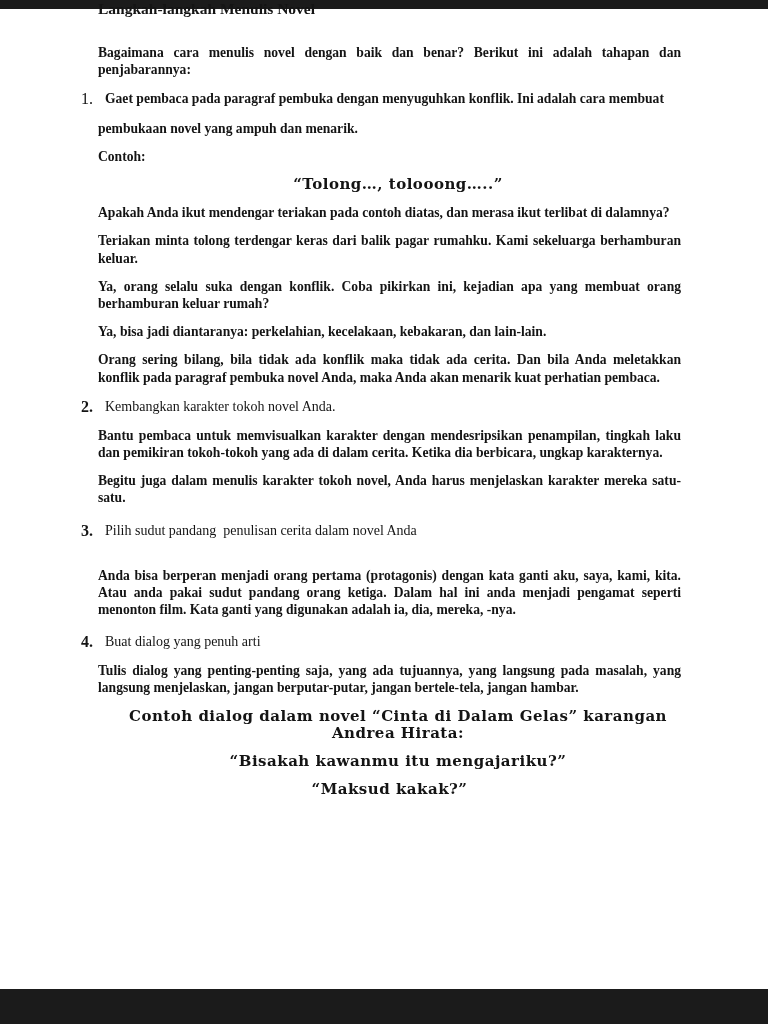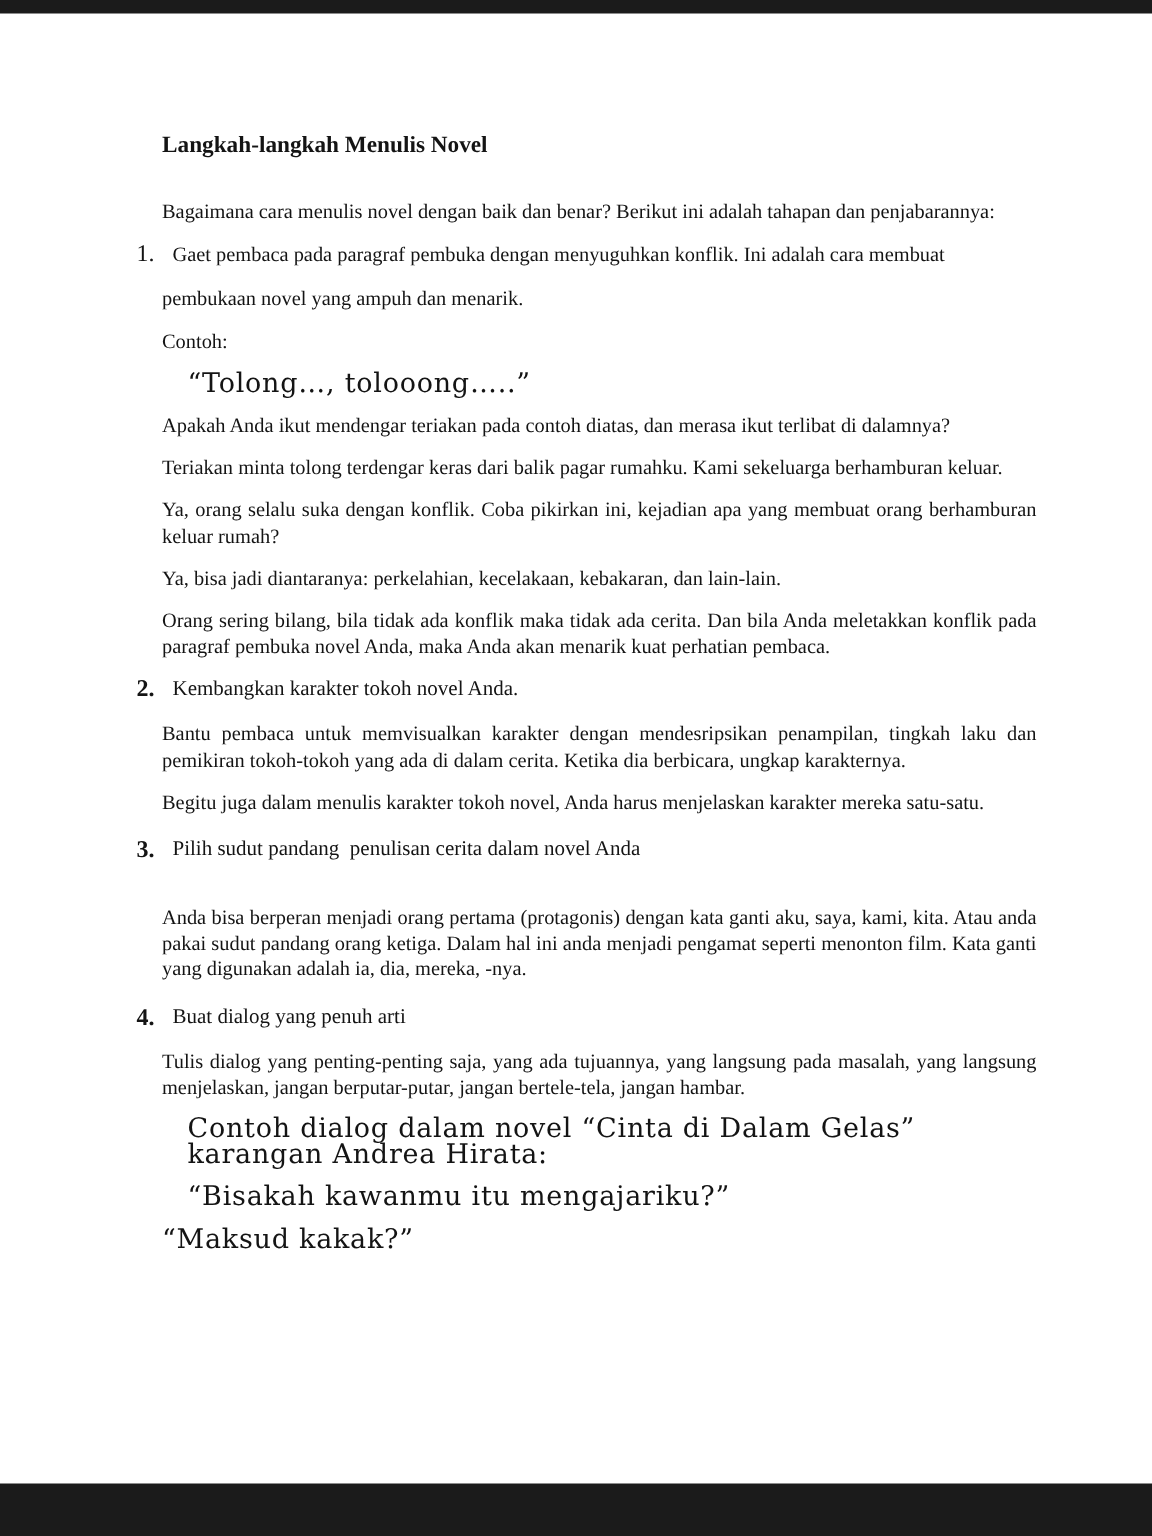--- a/index.html
+++ b/index.html
@@ -10,54 +10,54 @@
     color: #141414;
     position: relative;
     overflow: hidden;
   }
   .edge-bar { position: absolute; left: 0; width: 768px; background: #1b1b1b; }
   .edge-bar.top { top: 0; height: 9px; }
   .edge-bar.bottom { bottom: 0; height: 35px; }
 
   .content {
     position: absolute;
-    top: 0; left: 108px;
+    top: 0; left: 98px;
     width: 583px;
-    padding-top: 88px;
   }
   .doc-title {
     font-size: 15.5px; font-weight: bold;
     margin: 0; line-height: 18px;
     white-space: pre-wrap;
   }
   .doc-subtitle {
     font-size: 14.5px; font-weight: bold;
     text-align: center;
     margin: 17px 0 0 0; line-height: 17px;
     white-space: pre-wrap;
   }
   .para {
     font-size: 13.6px; line-height: 17.2px;
     text-align: justify;
     margin: 11px 0 0 0;
+    font-weight: bold;
   }
   .intro { margin-top: 26px; }
   .item { position: relative; margin-top: 12px; }
   .item .num { position: absolute; left: -17px; top: 0; }
   .item-head { text-indent: 7px; }
   .item-head-bold {
     font-weight: normal; font-size: 14px; line-height: 17px;
     text-indent: 7px; text-align: left;
     margin-top: 15px;
     white-space: pre-wrap;
   }
   .quote {
     font-family: "DejaVu Serif", serif;
-    font-size: 18px; letter-spacing: 0.5px;
-    text-align: left;
+    font-size: 15px; letter-spacing: 0.5px;
+    text-align: center;
     margin-left: 17px;
   }
   .quote.no-indent { margin-left: 0; }
 </style>
 </head>
 <body>
 
 <div class="edge-bar top"></div>
 
 <div class="content">

